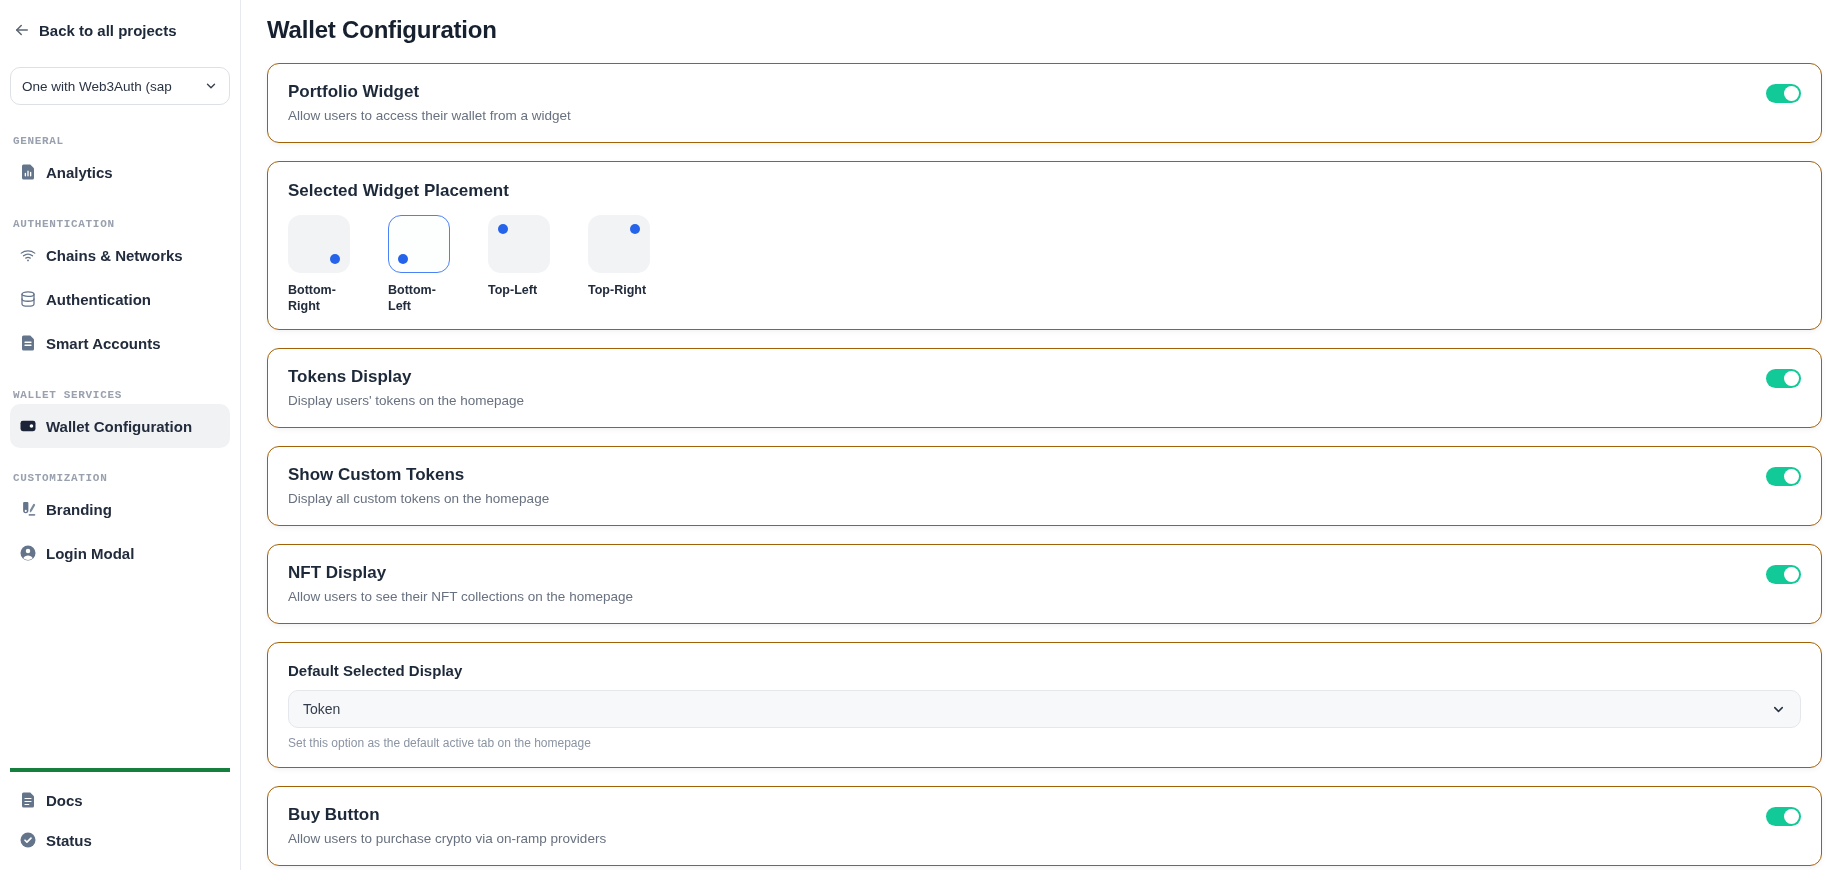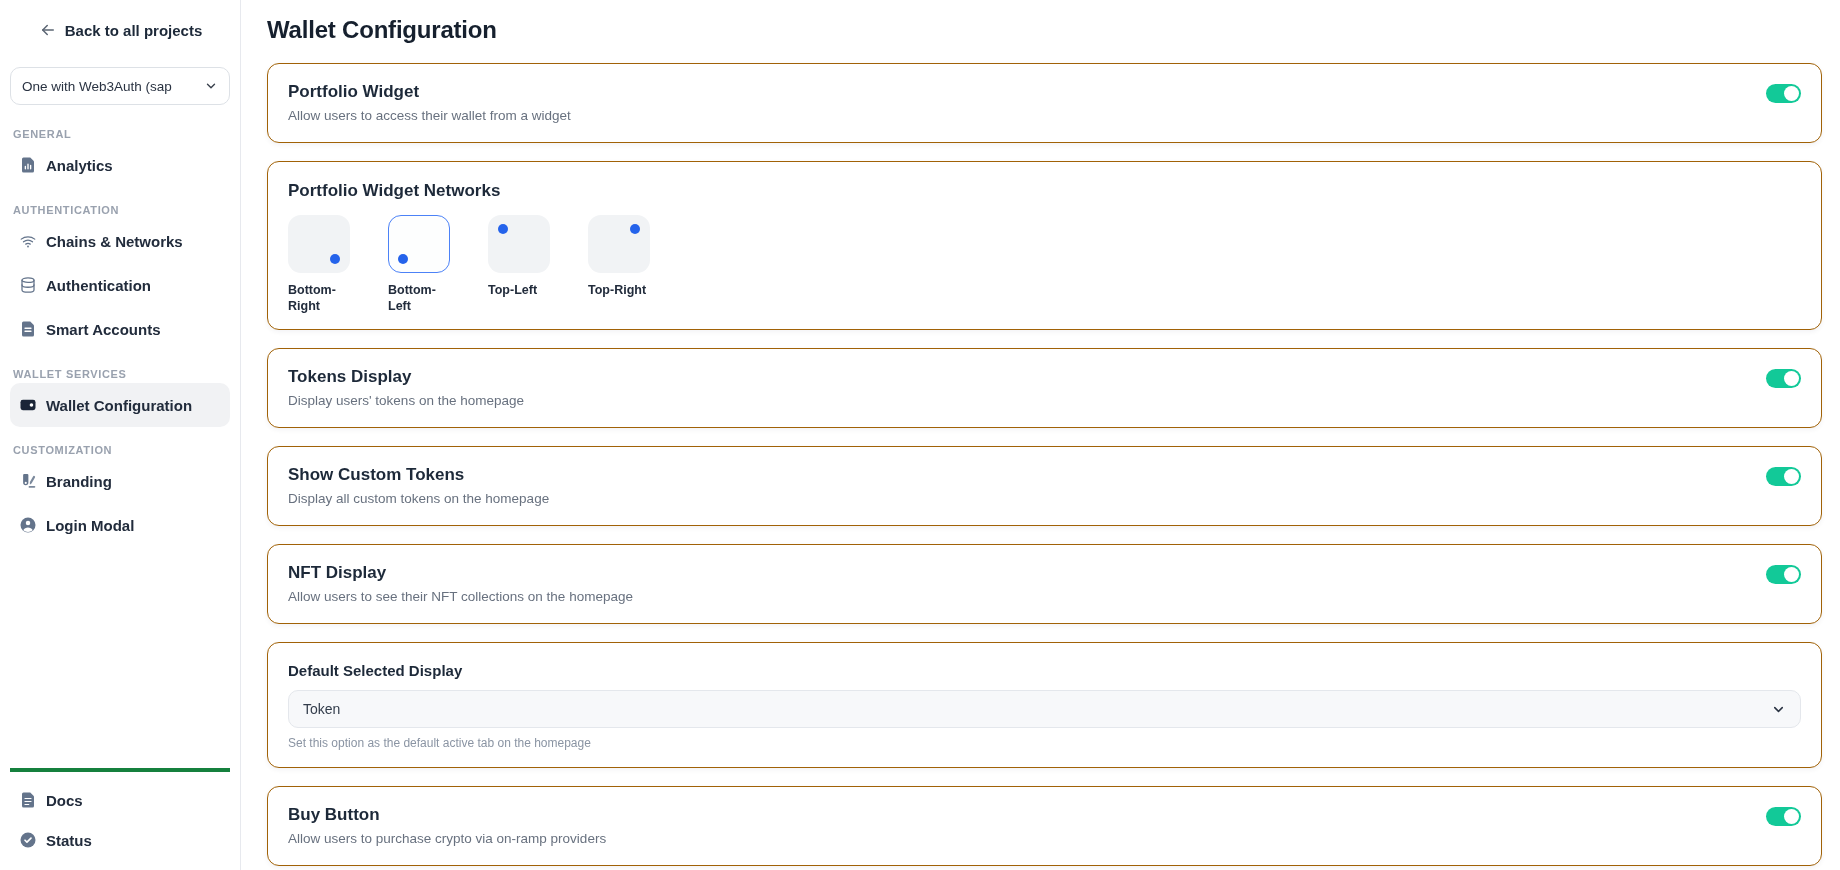--- a/index.html
+++ b/index.html
@@ -4,32 +4,32 @@
 <style>
   * { margin:0; padding:0; box-sizing:border-box; }
   html,body { width:1840px; height:870px; overflow:hidden; background:#fff;
     font-family:"Liberation Sans","DejaVu Sans",sans-serif; color:#1d2939; }
   .app { display:flex; width:100%; height:100%; }
 
   
   .sidebar { width:241px; min-width:241px; height:100%; background:#fff;
     border-right:1px solid #e7e9ee; display:flex; flex-direction:column; padding:0 10px; }
   .back-link { display:flex; align-items:center; gap:8px; padding:21px 2px 0 3px;
-    font-size:15px; font-weight:700; color:#1d2939; cursor:pointer;justify-content:center; }
+    font-size:15px; font-weight:700; color:#1d2939; cursor:pointer; }
   .back-link svg { width:18px; height:18px; stroke:#5b6573; }
   .project-select { margin-top:28px; height:38px; width:100%; background:#fff;
     border:1px solid #dde1e6; border-radius:10px; display:flex; align-items:center;
     justify-content:space-between; padding:0 11px; cursor:pointer; }
   .project-select .val { font-size:13.5px; font-weight:500; color:#2a3342;
     white-space:nowrap; overflow:hidden; max-width:158px; }
   .project-select svg { width:14px; height:14px; stroke:#39404c; flex:none; }
 
   .nav { margin-top:6px; }
   .nav-section-label { font-size:11px; font-weight:700; letter-spacing:.06em;
-    color:#99a1ae; text-transform:uppercase; margin:17px 0 3px 3px; }
+    color:#99a1ae; text-transform:uppercase; margin:24px 0 3px 3px;font-family:Liberation Mono, monospace; }
   .nav-item { display:flex; align-items:center; gap:9px; height:44px;
     padding:0 9px; border-radius:10px; cursor:pointer; }
   .nav-item .ico { width:18px; height:18px; flex:none; display:flex;
     align-items:center; justify-content:center; }
   .nav-item .ico svg { width:18px; height:18px; }
   .nav-item .lbl { font-size:15px; font-weight:700; color:#222c3c; }
   .nav-item.active { background:#f1f2f4; }
   .ico-stroke { fill:none; stroke:#64748b; stroke-width:1.7;
     stroke-linecap:round; stroke-linejoin:round; }
   .ico-fill { fill:#64748b; stroke:none; }
@@ -224,21 +224,21 @@
       <div class="tc-text">
         <div class="tc-title">Portfolio Widget</div>
         <div class="tc-desc">Allow users to access their wallet from a widget</div>
       </div>
       <div class="toggle on" role="switch" aria-checked="true">
         <span class="knob"></span>
       </div>
     </section>
 
     <section class="card placement-card">
-      <div class="pc-title">Portfolio Widget Networks</div>
+      <div class="pc-title">Selected Widget Placement</div>
       <div class="tiles">
         <div class="tile-wrap">
           <div class="tile pos-br">
             <span class="dot"></span>
           </div>
           <div class="tile-label">Bottom-Right</div>
         </div>
         <div class="tile-wrap">
           <div class="tile pos-bl selected">
             <span class="dot"></span>

